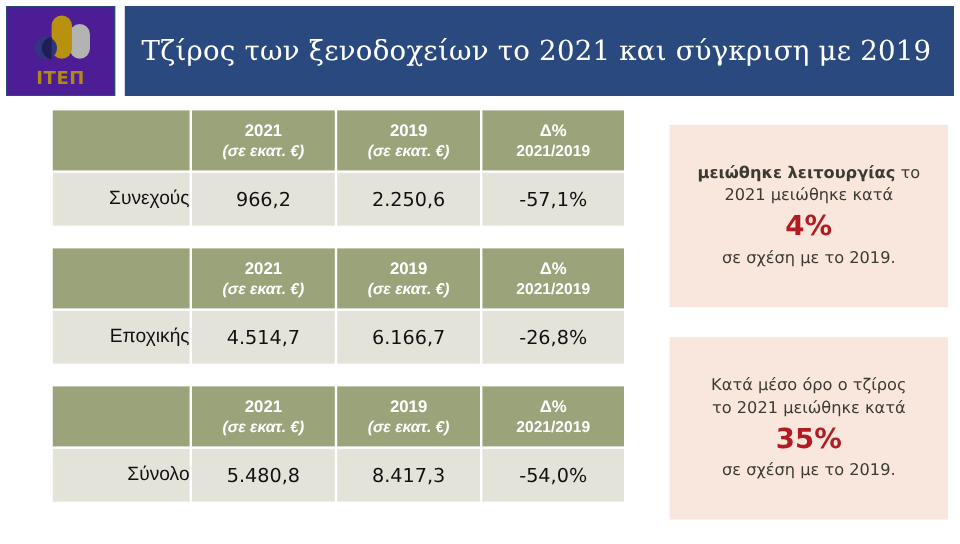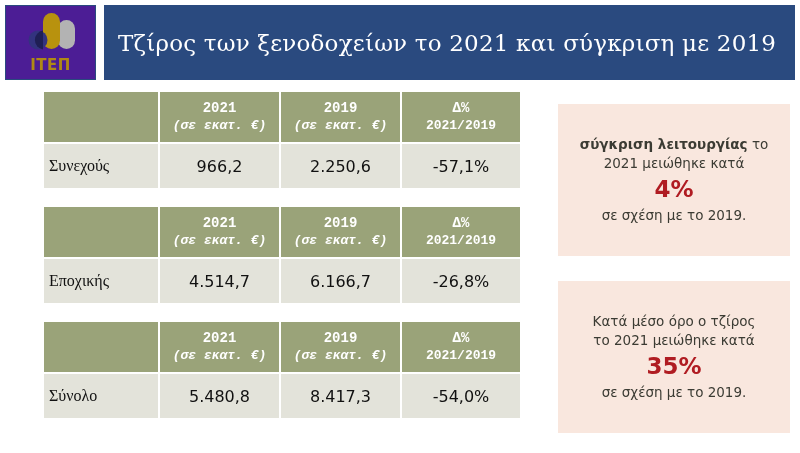--- a/index.html
+++ b/index.html
@@ -90,21 +90,21 @@
     border: 2px solid #ffffff;
     padding: 0;
     margin: 0;
   }
   .data-table thead th {
     background: #9aa379;
     color: #ffffff;
     height: 50px;
     vertical-align: middle;
     text-align: center;
-    font-family: Liberation Mono, monospace;
+    font-family: Liberation Sans, sans-serif;
     font-size: 14px;
     font-weight: 700;
     line-height: 1.25;
   }
   .data-table thead th.corner {
     background: #9aa379;
   }
   .hdr-sub {
     display: block;
     font-style: italic;
@@ -113,23 +113,23 @@
   }
   .data-table tbody td {
     background: #e3e3da;
     height: 44px;
     vertical-align: middle;
     font-family: "DejaVu Serif", serif;
     font-size: 16px;
     color: #111111;
   }
   .data-table tbody td.rowlabel {
-    text-align: left;
+    text-align: right;
     padding-left: 5px;
-    font-family: Liberation Serif, serif;
+    font-family: Liberation Sans, sans-serif;
   }
   .data-table tbody td.num {
     text-align: center;
     font-family: "DejaVu Sans", sans-serif;
     font-size: 16px;
   }
 
   .col-label { width: 116px; }
   .col-a     { width: 121px; }
   .col-b     { width: 121px; }
@@ -284,21 +284,21 @@
       <td class="rowlabel">Σύνολο</td>
       <td class="num">5.480,8</td>
       <td class="num">8.417,3</td>
       <td class="num">-54,0%</td>
     </tr>
   </tbody>
 </table>
 
 <div class="callout callout-1">
   <p>
-    <b>σύγκριση λειτουργίας</b><span> το</span>
+    <b>μειώθηκε λειτουργίας</b><span> το</span>
   </p>
   <p>2021 μειώθηκε κατά</p>
   <p class="pct">4%</p>
   <p>σε σχέση με το 2019.</p>
 </div>
 
 <div class="callout callout-2">
   <p>Κατά μέσο όρο ο τζίρος</p>
   <p>το 2021 μειώθηκε κατά</p>
   <p class="pct">35%</p>

